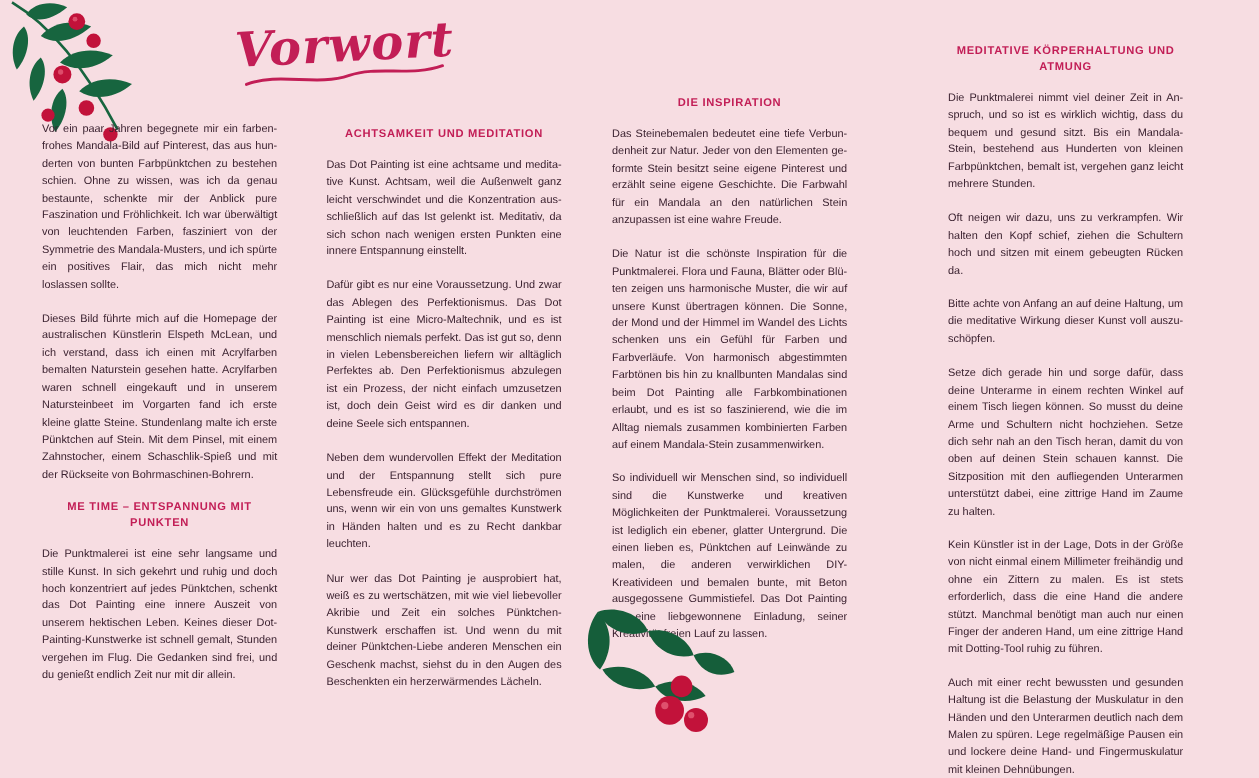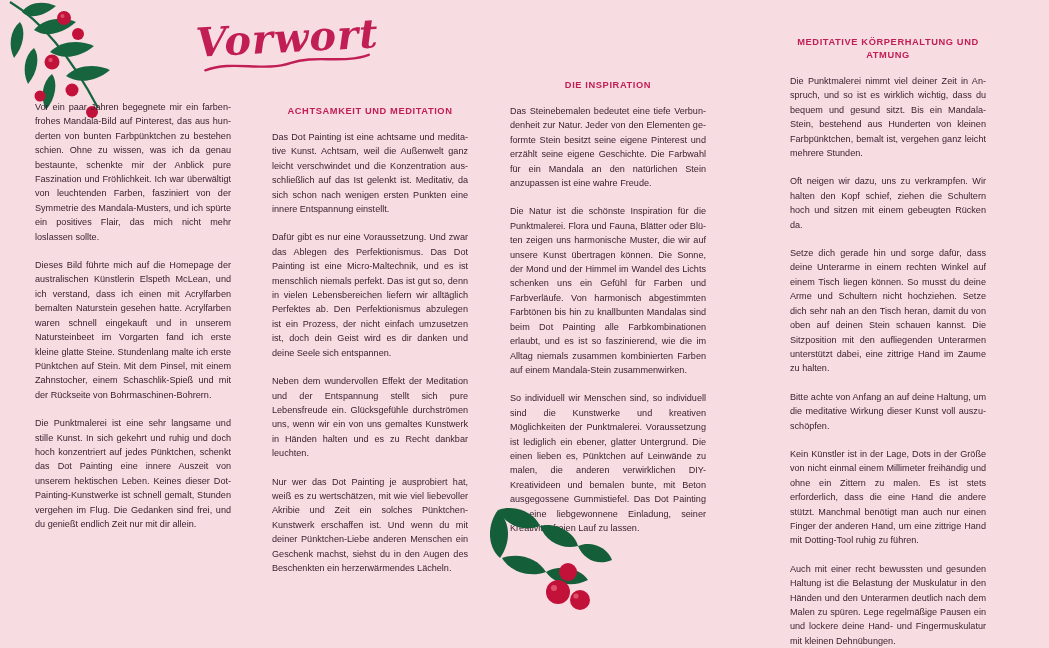--- a/index.html
+++ b/index.html
@@ -117,20 +117,21 @@
   <div class="title">
     <span>Vorwort</span>
     <svg class="squiggle" width="170" height="16" viewBox="0 0 170 16">
       <path d="M2 11 C30 2 60 16 88 8 C112 1 140 12 166 4" stroke="#c21e56" stroke-width="2.4" fill="none" stroke-linecap="round"></path>
     </svg>
   </div>
 
   <div class="col col1">
     <p>Vor ein paar Jahren begegnete mir ein farben­frohes Mandala-Bild auf Pinterest, das aus hun­derten von bunten Farbpünktchen zu bestehen schien. Ohne zu wissen, was ich da genau bestaun­te, schenkte mir der Anblick pure Faszination und Fröhlichkeit. Ich war überwältigt von leuchten­den Farben, fasziniert von der Symmetrie des Mandala-Musters, und ich spürte ein positives Flair, das mich nicht mehr loslassen sollte.</p>
     <p>Dieses Bild führte mich auf die Homepage der australischen Künstlerin Elspeth McLean, und ich verstand, dass ich einen mit Acrylfarben bemal­ten Naturstein gesehen hatte. Acrylfarben waren schnell eingekauft und in unserem Natursteinbeet im Vorgarten fand ich erste kleine glatte Steine. Stundenlang malte ich erste Pünktchen auf Stein. Mit dem Pinsel, mit einem Zahnstocher, einem Schaschlik-Spieß und mit der Rückseite von Bohrmaschinen-Bohrern.</p>
+    <div class="heading sub">ME TIME – ENTSPANNUNG MIT PUNKTEN</div>
     <p>Die Punktmalerei ist eine sehr langsame und stille Kunst. In sich gekehrt und ruhig und doch hoch konzentriert auf jedes Pünktchen, schenkt das Dot Painting eine innere Auszeit von unserem hektischen Leben. Keines dieser Dot-Painting-Kunstwerke ist schnell gemalt, Stunden vergehen im Flug. Die Gedanken sind frei, und du genießt endlich Zeit nur mit dir allein.</p>
   </div>
 
   <div class="col col2">
     <div class="heading">ACHTSAMKEIT UND MEDITATION</div>
     <p>Das Dot Painting ist eine achtsame und medita­tive Kunst. Achtsam, weil die Außenwelt ganz leicht verschwindet und die Konzentration aus­schließlich auf das Ist gelenkt ist. Meditativ, da sich schon nach wenigen ersten Punkten eine in­nere Entspannung einstellt.</p>
     <p>Dafür gibt es nur eine Voraussetzung. Und zwar das Ablegen des Perfektionismus. Das Dot Pain­ting ist eine Micro-Maltechnik, und es ist mensch­lich niemals perfekt. Das ist gut so, denn in vielen Lebensbereichen liefern wir alltäglich Perfektes ab. Den Perfektionismus abzulegen ist ein Pro­zess, der nicht einfach umzusetzen ist, doch dein Geist wird es dir danken und deine Seele sich ent­spannen.</p>
     <p>Neben dem wundervollen Effekt der Meditation und der Entspannung stellt sich pure Lebensfreu­de ein. Glücksgefühle durchströmen uns, wenn wir ein von uns gemaltes Kunstwerk in Händen halten und es zu Recht dankbar leuchten.</p>
     <p>Nur wer das Dot Painting je ausprobiert hat, weiß es zu wertschätzen, mit wie viel liebevoller Akribie und Zeit ein solches Pünktchen-Kunstwerk er­schaffen ist. Und wenn du mit deiner Pünktchen-Liebe anderen Menschen ein Geschenk machst, siehst du in den Augen des Beschenkten ein herz­erwärmendes Lächeln.</p>
   </div>
@@ -139,22 +140,22 @@
     <div class="heading">DIE INSPIRATION</div>
     <p>Das Steinebemalen bedeutet eine tiefe Verbun­denheit zur Natur. Jeder von den Elementen ge­formte Stein besitzt seine eigene Pinterest und erzählt seine eigene Geschichte. Die Farb­wahl für ein Mandala an den natürlichen Stein anzupassen ist eine wahre Freude.</p>
     <p>Die Natur ist die schönste Inspiration für die Punktmalerei. Flora und Fauna, Blätter oder Blü­ten zeigen uns harmonische Muster, die wir auf unsere Kunst übertragen können. Die Sonne, der Mond und der Himmel im Wandel des Lichts schenken uns ein Gefühl für Farben und Farbver­läufe. Von harmonisch abgestimmten Farbtönen bis hin zu knallbunten Mandalas sind beim Dot Painting alle Farbkombinationen erlaubt, und es ist so faszinierend, wie die im Alltag niemals zu­sammen kombinierten Farben auf einem Manda­la-Stein zusammenwirken.</p>
     <p>So individuell wir Menschen sind, so individuell sind die Kunstwerke und kreativen Möglichkeiten der Punktmalerei. Voraussetzung ist lediglich ein ebener, glatter Untergrund. Die einen lieben es, Pünktchen auf Leinwände zu malen, die anderen verwirklichen DIY-Kreativideen und bemalen bunte, mit Beton ausgegossene Gummistiefel. Das Dot Painting ist eine liebgewonnene Einla­dung, seiner Kreativität freien Lauf zu lassen.</p>
   </div>
 
   <div class="col col4">
     <div class="heading">MEDITATIVE KÖRPERHALTUNG UND ATMUNG</div>
     <p>Die Punktmalerei nimmt viel deiner Zeit in An­spruch, und so ist es wirklich wichtig, dass du be­quem und gesund sitzt. Bis ein Mandala-Stein, bestehend aus Hunderten von kleinen Farb­pünktchen, bemalt ist, vergehen ganz leicht mehrere Stunden.</p>
     <p>Oft neigen wir dazu, uns zu verkrampfen. Wir hal­ten den Kopf schief, ziehen die Schultern hoch und sitzen mit einem gebeugten Rücken da.</p>
+    <p>Bitte achte von Anfang an auf deine Haltung, um die meditative Wirkung dieser Kunst voll auszu­schöpfen.</p>
     <p>Setze dich gerade hin und sorge dafür, dass deine Unterarme in einem rechten Winkel auf einem Tisch liegen können. So musst du deine Arme und Schultern nicht hochziehen. Setze dich sehr nah an den Tisch heran, damit du von oben auf dei­nen Stein schauen kannst. Die Sitzposition mit den aufliegenden Unterarmen unterstützt dabei, eine zittrige Hand im Zaume zu halten.</p>
-    <p>Bitte achte von Anfang an auf deine Haltung, um die meditative Wirkung dieser Kunst voll auszu­schöpfen.</p>
     <p>Kein Künstler ist in der Lage, Dots in der Größe von nicht einmal einem Millimeter freihändig und ohne ein Zittern zu malen. Es ist stets erforderlich, dass die eine Hand die andere stützt. Manchmal benötigt man auch nur einen Finger der anderen Hand, um eine zittrige Hand mit Dotting-Tool ru­hig zu führen.</p>
     <p>Auch mit einer recht bewussten und gesunden Haltung ist die Belastung der Muskulatur in den Händen und den Unterarmen deutlich nach dem Malen zu spüren. Lege regelmäßige Pausen ein und lockere deine Hand- und Fingermuskulatur mit kleinen Dehnübungen.</p>
   </div>
 
   <svg class="holly" viewBox="0 0 150 120">
     <path d="M18 10 C6 26 8 48 20 58 C30 44 32 24 18 10 Z" fill="#155e3a"></path>
     <path d="M18 10 C34 4 54 12 60 26 C44 32 26 26 18 10 Z" fill="#155e3a"></path>
     <path d="M22 58 C38 52 58 58 66 72 C50 78 30 72 22 58 Z" fill="#155e3a"></path>
     <path d="M60 26 C76 22 94 32 98 46 C82 50 66 42 60 26 Z" fill="#155e3a"></path>
     <path d="M66 72 C80 64 100 68 108 80 C92 88 74 84 66 72 Z" fill="#155e3a"></path>

